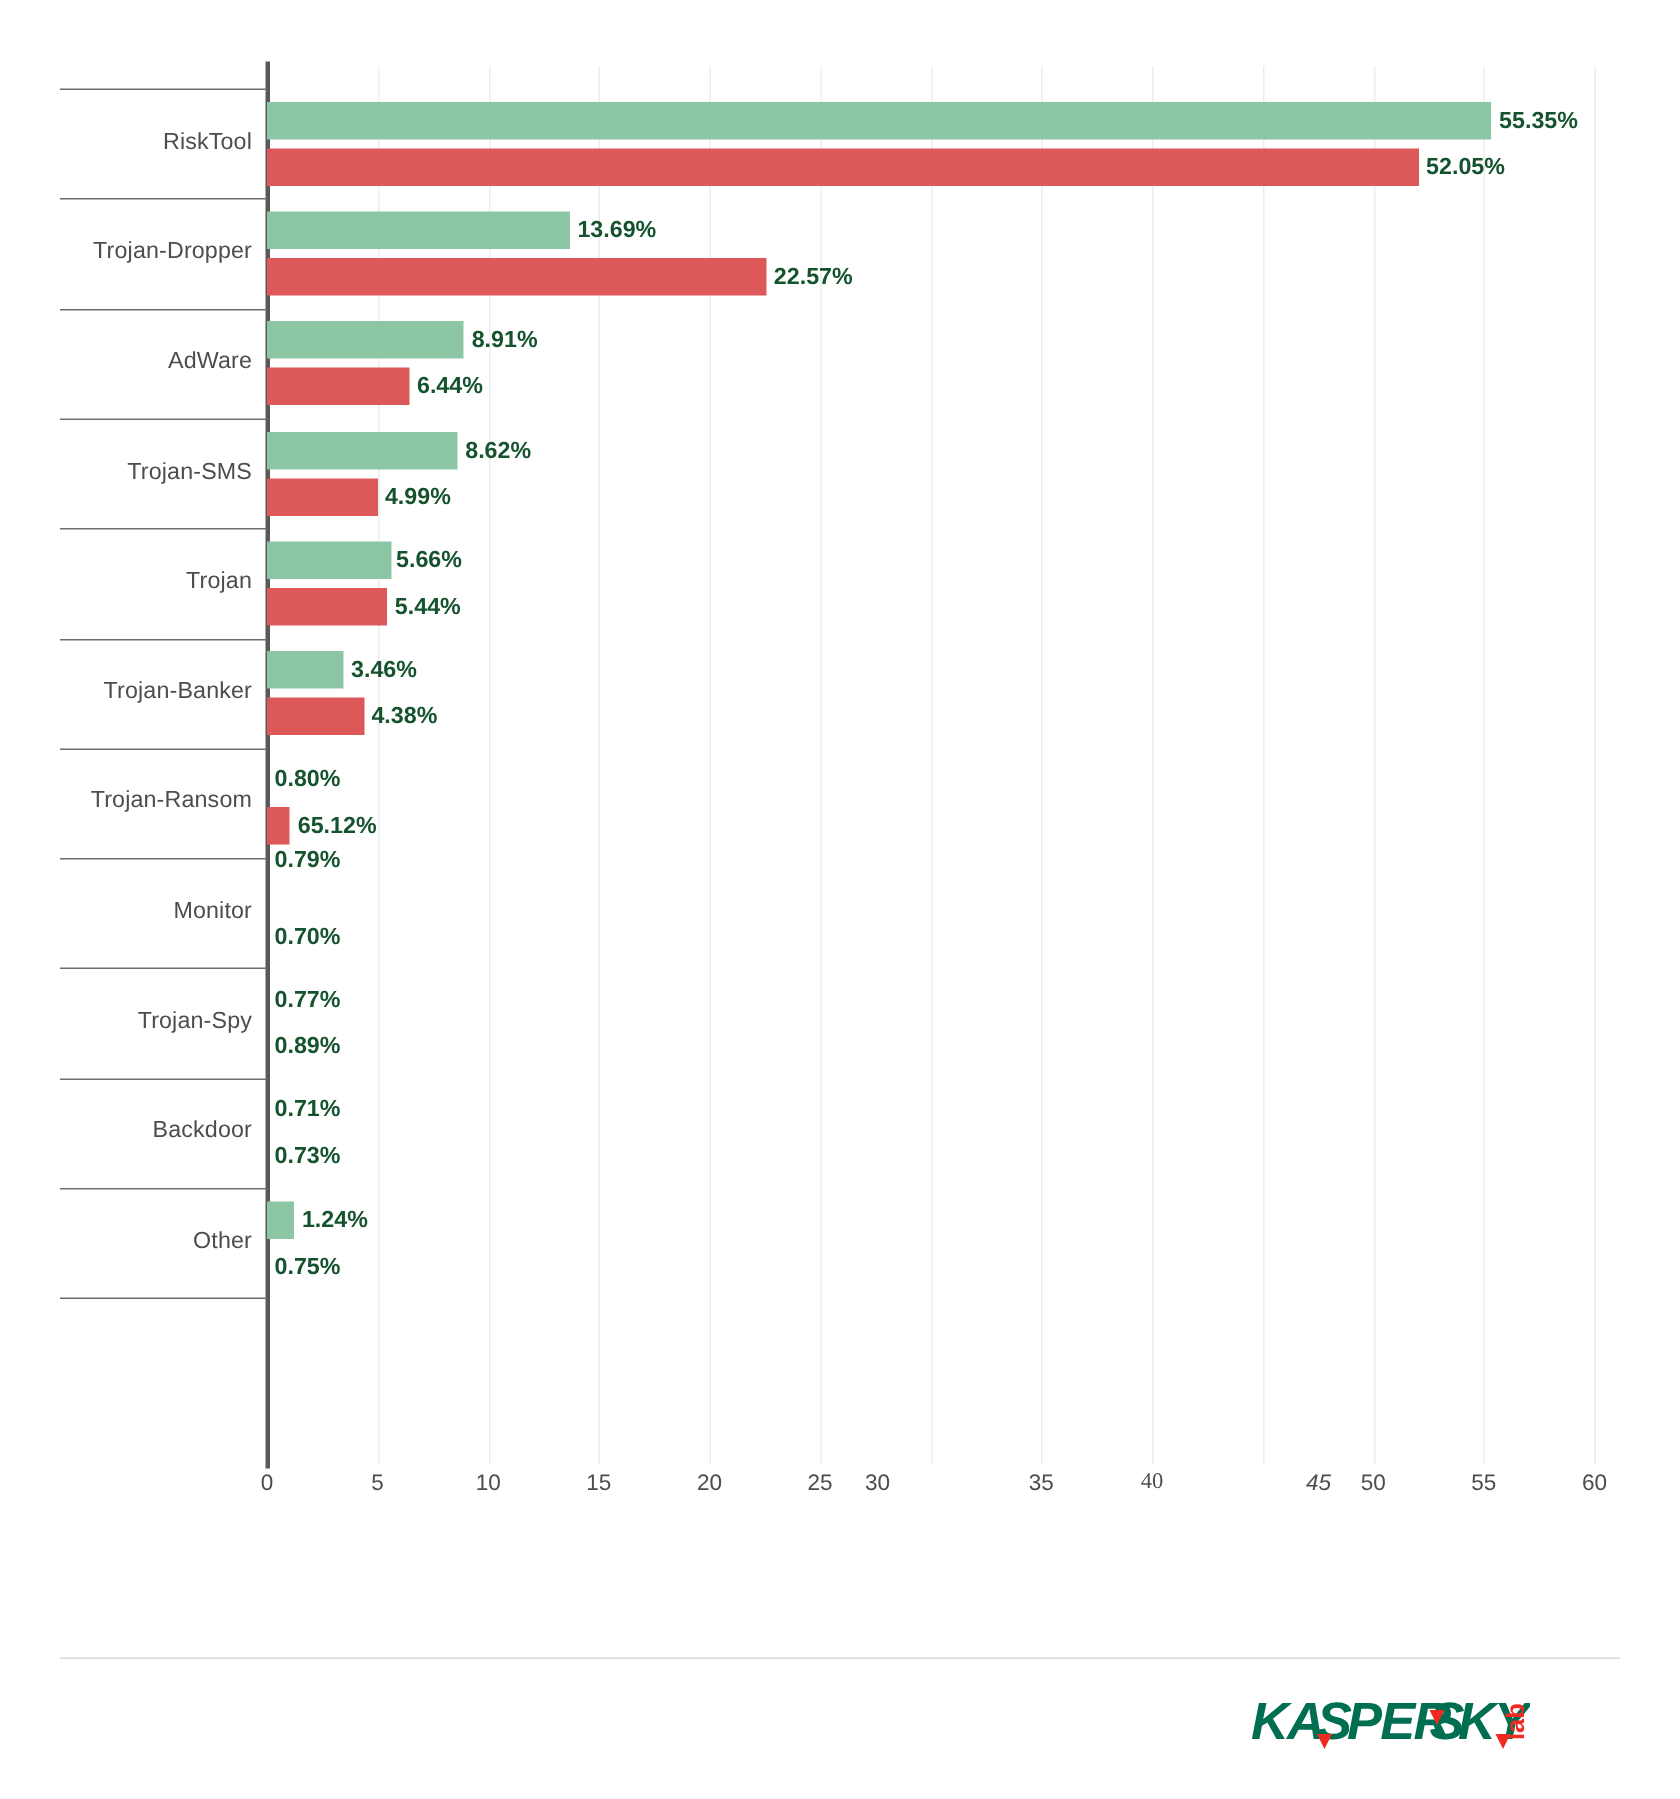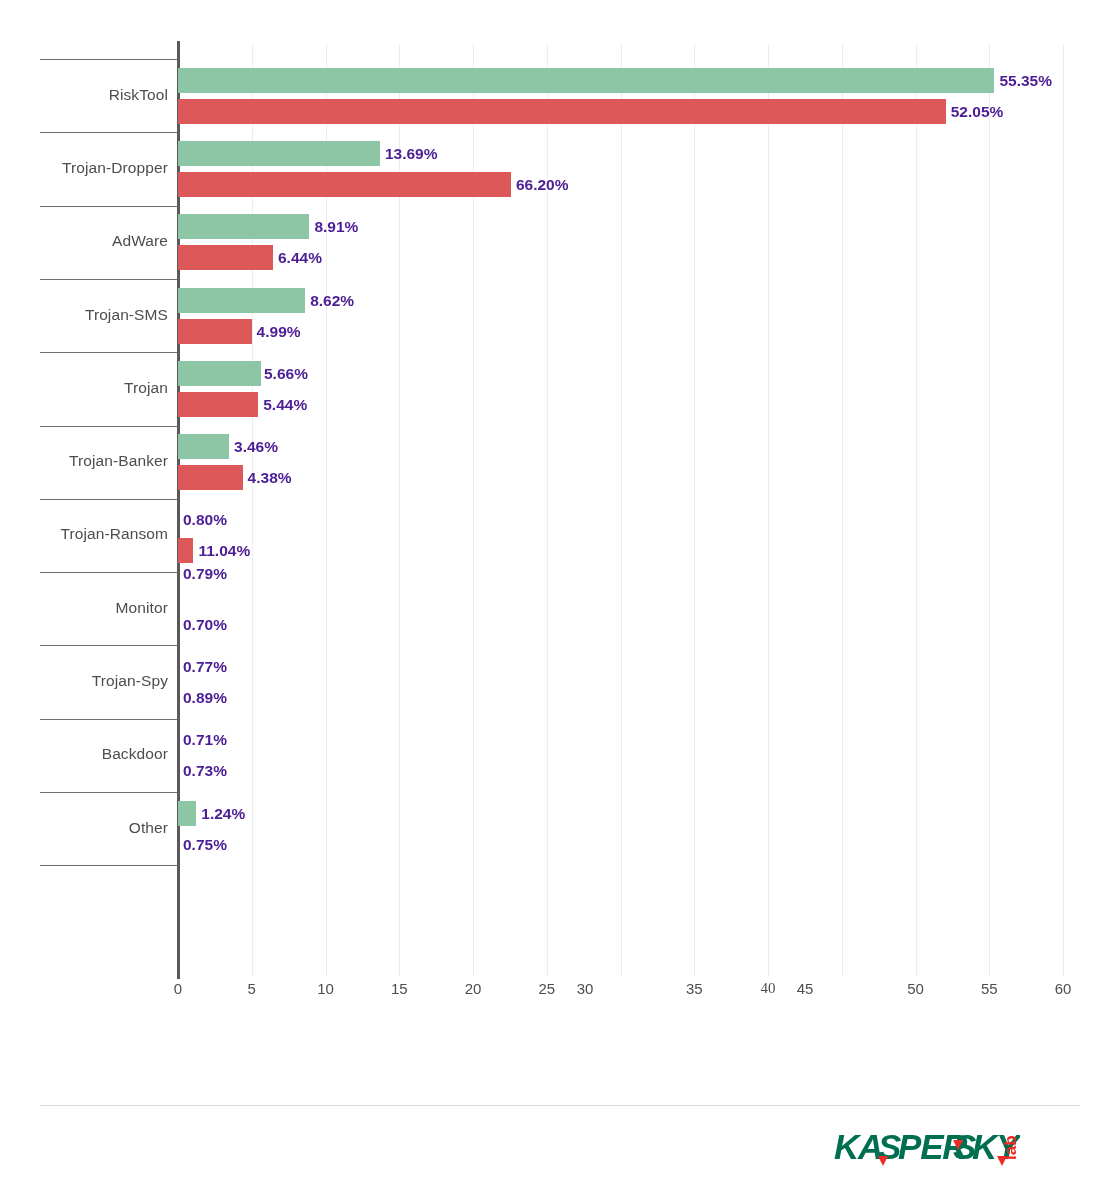--- a/index.html
+++ b/index.html
@@ -71,21 +71,21 @@
     height: 25px;
     border-radius: 0;
   }
   .bar.q2 { background: #8cc6a5; }
   .bar.q3 { background: #dd5959; }
 
   .bar-value {
     position: absolute;
     font-size: 15.5px;
     font-weight: bold;
-    color: #4c1d95;
+    color: #14532d;
     white-space: nowrap;
     line-height: 25px;
     height: 25px;
   }
 
   
   .xtick {
     position: absolute;
     top: 980px;
     font-size: 15px;
@@ -193,61 +193,61 @@
         <div class="cat-label" style="top: 818.65px;">Other</div>
       </div>
     <div id="bars">
         <div class="bar q2" style="left: 178px; top: 67.65px; width: 816.413px;"></div>
         <div class="bar-value" style="left: 999.413px; top: 67.65px;">55.35%</div>
         <div class="bar q3" style="left: 178px; top: 98.65px; width: 767.737px;"></div>
         <div class="bar-value" style="left: 950.737px; top: 98.65px;">52.05%</div>
         <div class="bar q2" style="left: 178px; top: 140.95px; width: 201.927px;"></div>
         <div class="bar-value" style="left: 384.928px; top: 140.95px;">13.69%</div>
         <div class="bar q3" style="left: 178px; top: 171.95px; width: 332.908px;"></div>
-        <div class="bar-value" style="left: 515.908px; top: 171.95px;">66.20%</div>
+        <div class="bar-value" style="left: 515.908px; top: 171.95px;">22.57%</div>
         <div class="bar q2" style="left: 178px; top: 214.25px; width: 131.423px;"></div>
         <div class="bar-value" style="left: 314.423px; top: 214.25px;">8.91%</div>
         <div class="bar q3" style="left: 178px; top: 245.25px; width: 94.99px;"></div>
         <div class="bar-value" style="left: 277.99px; top: 245.25px;">6.44%</div>
         <div class="bar q2" style="left: 178px; top: 287.55px; width: 127.145px;"></div>
         <div class="bar-value" style="left: 310.145px; top: 287.55px;">8.62%</div>
         <div class="bar q3" style="left: 178px; top: 318.55px; width: 73.6025px;"></div>
         <div class="bar-value" style="left: 256.603px; top: 318.55px;">4.99%</div>
         <div class="bar q2" style="left: 178px; top: 360.85px; width: 83.485px;"></div>
         <div class="bar-value" style="left: 264px; top: 360.85px;">5.66%</div>
         <div class="bar q3" style="left: 178px; top: 391.85px; width: 80.24px;"></div>
         <div class="bar-value" style="left: 263.24px; top: 391.85px;">5.44%</div>
         <div class="bar q2" style="left: 178px; top: 434.15px; width: 51.035px;"></div>
         <div class="bar-value" style="left: 234.035px; top: 434.15px;">3.46%</div>
         <div class="bar q3" style="left: 178px; top: 465.15px; width: 64.605px;"></div>
         <div class="bar-value" style="left: 247.605px; top: 465.15px;">4.38%</div>
         <div class="bar-value" style="left: 183px; top: 507.45px;">0.80%</div>
         <div class="bar q3" style="left: 178px; top: 538.45px; width: 15.4875px;"></div>
-        <div class="bar-value" style="left: 198.488px; top: 538.45px;">11.04%</div>
+        <div class="bar-value" style="left: 198.488px; top: 538.45px;">65.12%</div>
         <div class="bar-value" style="left: 183px; top: 561px;">0.79%</div>
         <div class="bar-value" style="left: 183px; top: 611.75px;">0.70%</div>
         <div class="bar-value" style="left: 183px; top: 654.05px;">0.77%</div>
         <div class="bar-value" style="left: 183px; top: 685.05px;">0.89%</div>
         <div class="bar-value" style="left: 183px; top: 727.35px;">0.71%</div>
         <div class="bar-value" style="left: 183px; top: 758.35px;">0.73%</div>
         <div class="bar q2" style="left: 178px; top: 800.65px; width: 18.29px;"></div>
         <div class="bar-value" style="left: 201.29px; top: 800.65px;">1.24%</div>
         <div class="bar-value" style="left: 183px; top: 831.65px;">0.75%</div>
       </div>
     <div id="xticks">
         <div class="xtick" style="left: 178px;">0</div>
         <div class="xtick" style="left: 251.75px;">5</div>
         <div class="xtick" style="left: 325.5px;">10</div>
         <div class="xtick" style="left: 399.25px;">15</div>
         <div class="xtick" style="left: 473px;">20</div>
         <div class="xtick" style="left: 546.75px;">25</div>
         <div class="xtick" style="left: 585px;">30</div>
         <div class="xtick" style="left: 694.25px;">35</div>
         <div class="xtick" style="left: 768px; font-family: Liberation Serif, serif;">40</div>
-        <div class="xtick" style="left: 805px;">45</div>
+        <div class="xtick" style="left: 879px; font-style: italic;">45</div>
         <div class="xtick" style="left: 915.5px;">50</div>
         <div class="xtick" style="left: 989.25px;">55</div>
         <div class="xtick" style="left: 1063px;">60</div>
       </div>
   </div>
 
 
   <div class="footer-divider"></div>
 
   <div class="brand">

